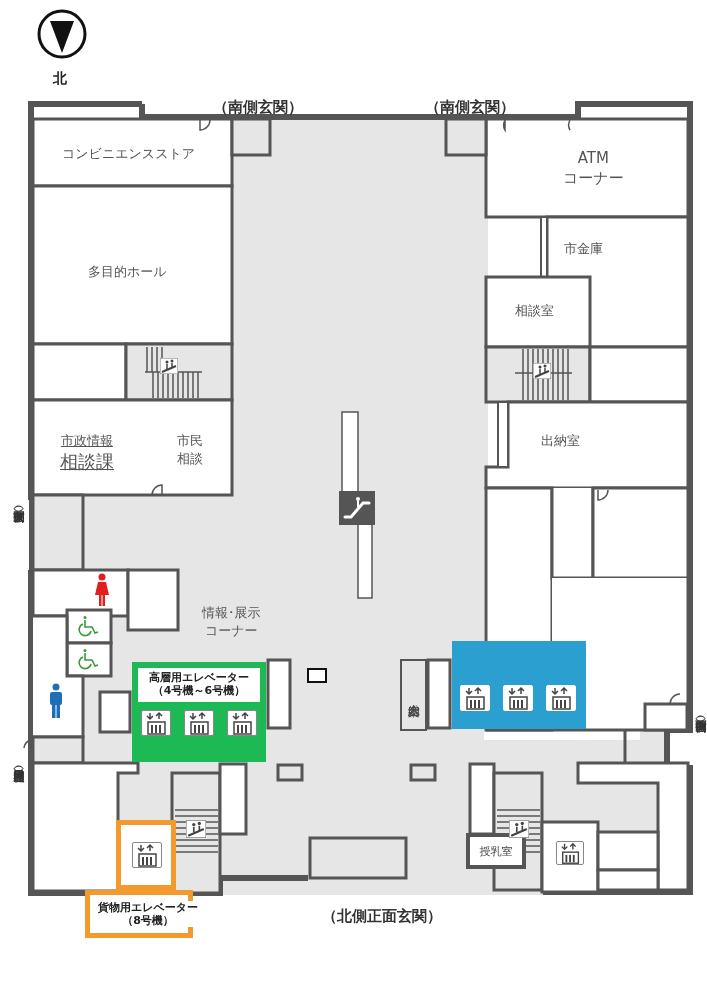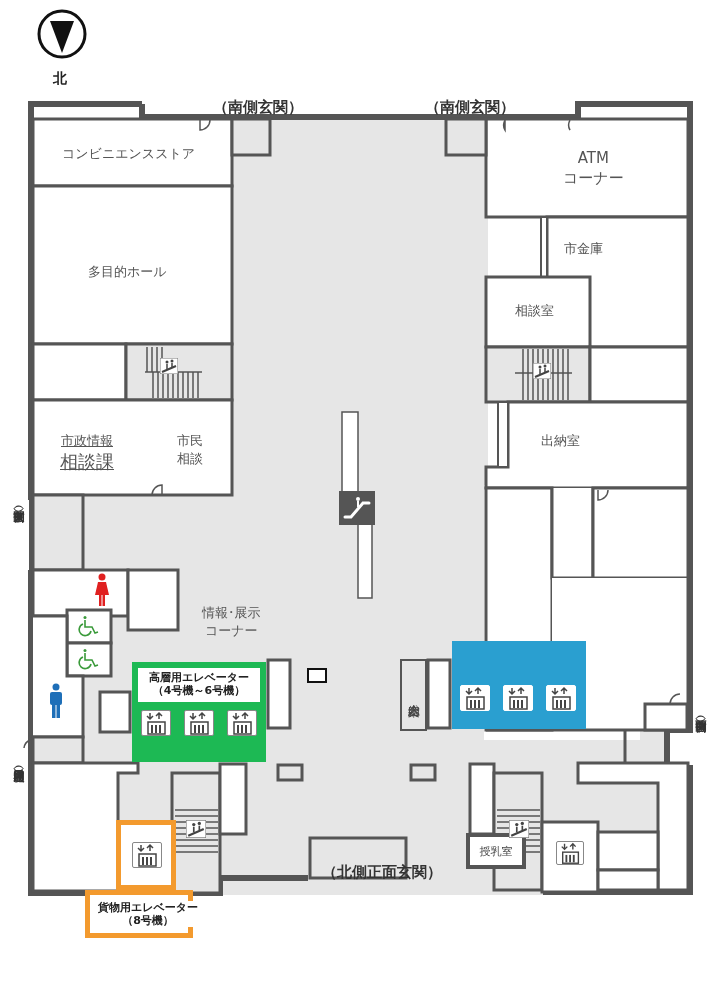--- a/index.html
+++ b/index.html
@@ -158,21 +158,21 @@
     <path d="M570,120 A10,10 0 0 0 570,130"></path>
     <path d="M152,495 A10,10 0 0 1 162,485 L162,495"></path>
     <path d="M598,490 L598,500 A10,10 0 0 0 608,490"></path>
     <path d="M670,704 A10,10 0 0 1 680,694"></path>
     <path d="M24,748 A10,10 0 0 1 30,740"></path>
   </g>
 </svg>
 
 <div class="entrance" style="left:213px; top:98px;">（南側玄関）</div>
 <div class="entrance" style="left:425px; top:98px;">（南側玄関）</div>
-<div class="entrance" style="left:322px; top:863px;">（北側正面玄関）</div>
+<div class="entrance" style="left:322px; top:907px;">（北側正面玄関）</div>
 <div class="abs vert" style="left:10px; top:502px; width:14px;">（東側玄関）</div>
 <div class="abs vert" style="left:10px; top:762px; width:14px;">（夜間通用口）</div>
 <div class="abs vert" style="left:692px; top:712px; width:14px;">（西側玄関）</div>
 
 <div class="label" style="left:62px; top:145px;">コンビニエンスストア</div>
 <div class="label" style="left:88px; top:263px;text-align:center;">多目的ホール</div>
 <div class="label" style="left:60px; top:432px;text-decoration:underline;">
   <div>市政情報</div>
   <div style="font-size:18px;">相談課</div>
 </div>

